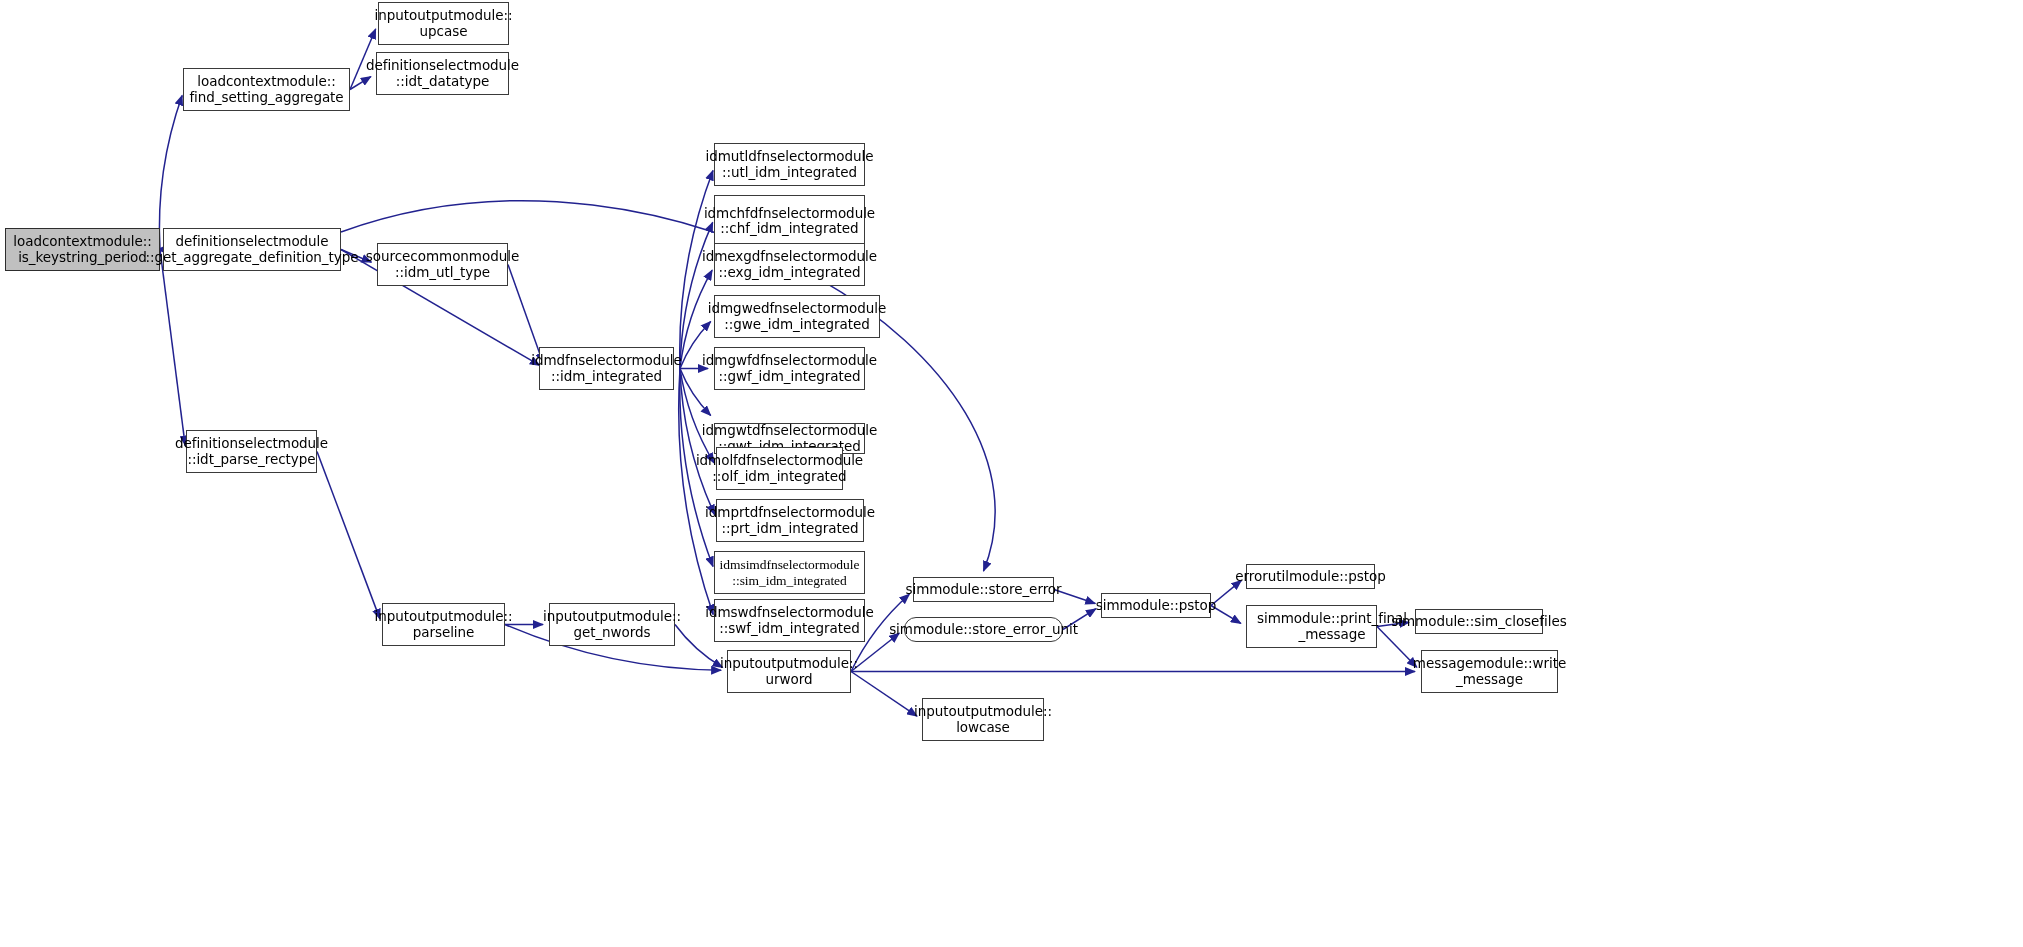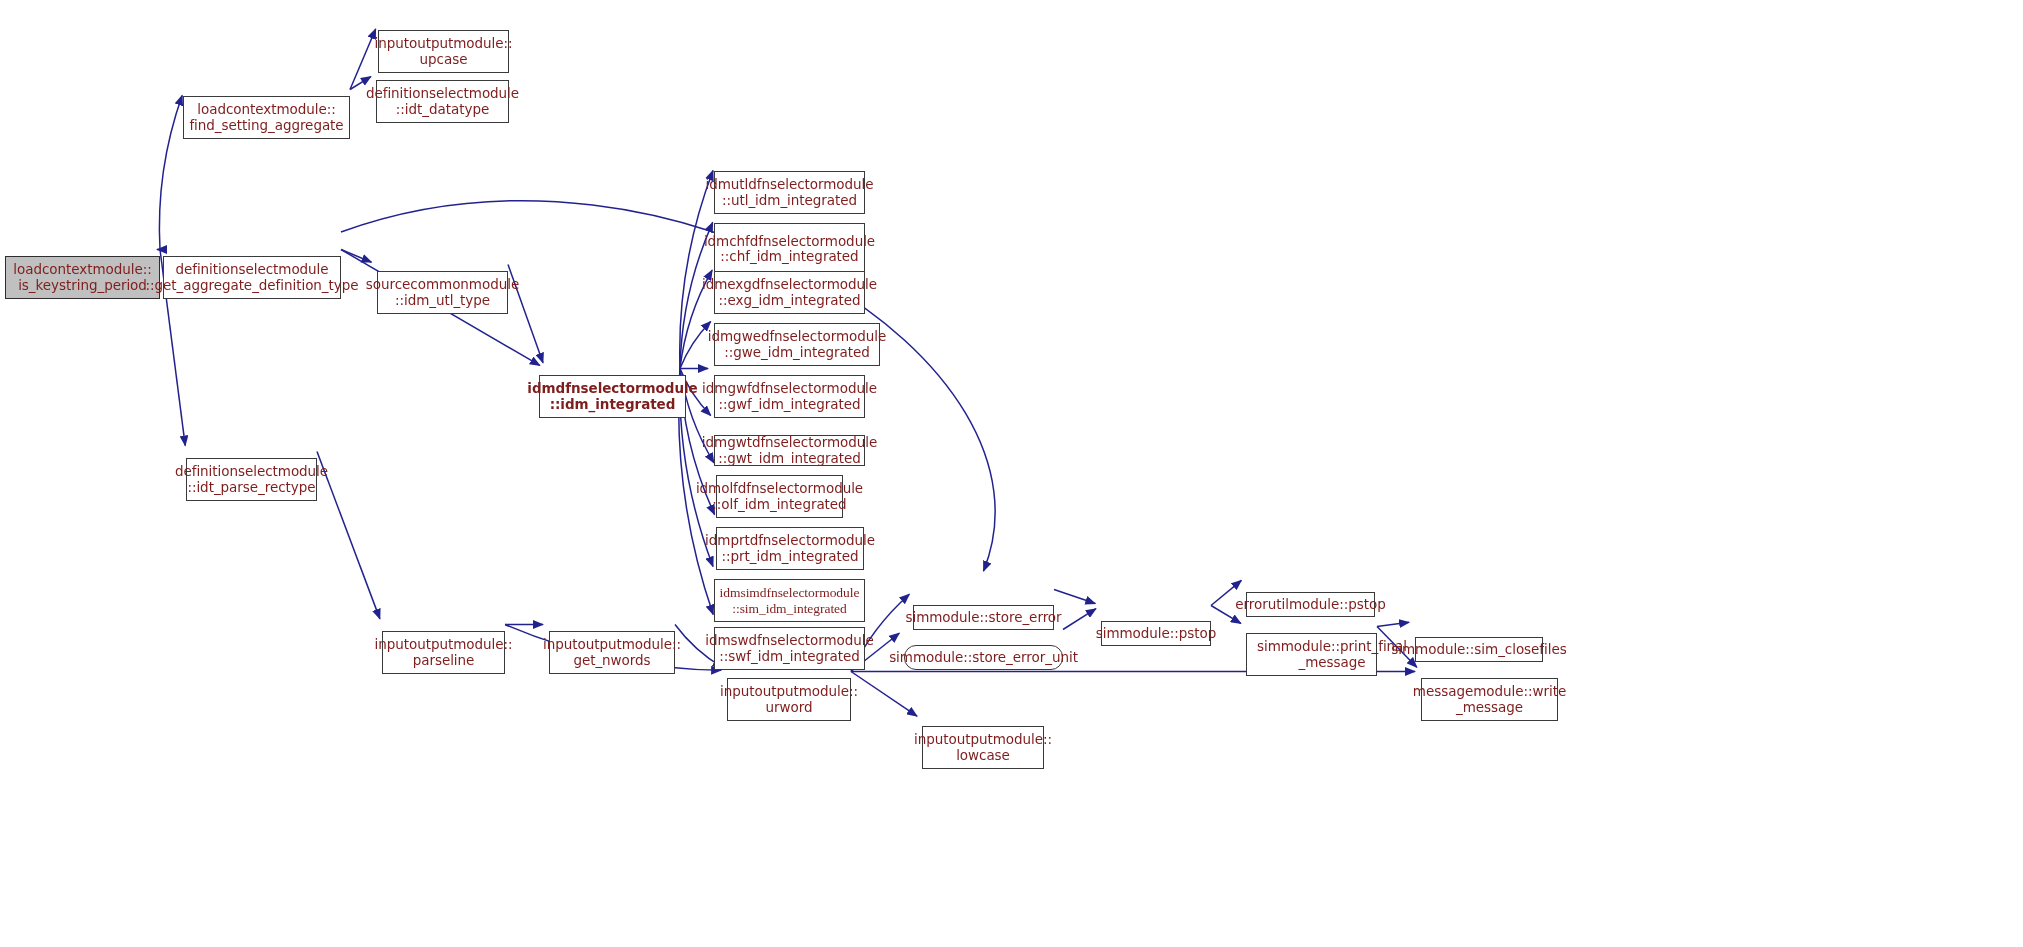--- a/index.html
+++ b/index.html
@@ -19,32 +19,31 @@
     position: absolute;
     left: 0; top: 0;
     width: 2023px;
     height: 947px;
     pointer-events: none;
   }
   .node {
     position: absolute;
     border: 1px solid #3a3a3a;
     background: #ffffff;
-    color: #7f1d1d;
+    color: #000000;
     display: flex;
     align-items: center;
     justify-content: center;
     text-align: center;
     font-size: 13.5px;
     line-height: 15.5px;
     letter-spacing: -0.05px;
     white-space: pre-line;
     z-index: 5;
     padding: 0 3px;
-    margin-top: 28px;
   }
   .node.root {
     background: #c0c0c0;
     border-color: #2d2d2d;
   }
 </style>
 </head>
 <body>
 
 <div id="canvas">
@@ -97,33 +96,33 @@
     <div class="node" style="left: 378px; top: 2px; width: 131px; height: 43px;">inputoutputmodule::
 upcase</div>
     <div class="node" style="left: 376px; top: 52px; width: 133px; height: 43px;">definitionselectmodule
 ::idt_datatype</div>
     <div class="node" style="left: 163px; top: 228px; width: 178px; height: 43px;">definitionselectmodule
 ::get_aggregate_definition_type</div>
     <div class="node" style="left: 377px; top: 243px; width: 131px; height: 43px;">sourcecommonmodule
 ::idm_utl_type</div>
     <div class="node" style="left: 186px; top: 430px; width: 131px; height: 43px;">definitionselectmodule
 ::idt_parse_rectype</div>
-    <div class="node" style="left: 539px; top: 347px; width: 147px; height: 43px; font-weight: bold;">idmdfnselectormodule
+    <div class="node" style="left: 539px; top: 347px; width: 135px; height: 43px;">idmdfnselectormodule
 ::idm_integrated</div>
     <div class="node" style="left: 714px; top: 143px; width: 151px; height: 43px;">idmutldfnselectormodule
 ::utl_idm_integrated</div>
     <div class="node" style="left: 714px; top: 195px; width: 151px; height: 52px;">idmchfdfnselectormodule
 ::chf_idm_integrated</div>
     <div class="node" style="left: 714px; top: 243px; width: 151px; height: 43px;">idmexgdfnselectormodule
 ::exg_idm_integrated</div>
     <div class="node" style="left: 714px; top: 295px; width: 166px; height: 43px;">idmgwedfnselectormodule
 ::gwe_idm_integrated</div>
     <div class="node" style="left: 714px; top: 347px; width: 151px; height: 43px;">idmgwfdfnselectormodule
 ::gwf_idm_integrated</div>
-    <div class="node" style="left: 714px; top: 407px; width: 151px; height: 31px;">idmgwtdfnselectormodule
+    <div class="node" style="left: 714px; top: 423px; width: 151px; height: 31px;">idmgwtdfnselectormodule
 ::gwt_idm_integrated</div>
     <div class="node" style="left: 716px; top: 447px; width: 127px; height: 43px;">idmolfdfnselectormodule
 ::olf_idm_integrated</div>
     <div class="node" style="left: 716px; top: 499px; width: 148px; height: 43px;">idmprtdfnselectormodule
 ::prt_idm_integrated</div>
     <div class="node" style="left: 714px; top: 551px; width: 151px; height: 43px; font-family: Liberation Serif, serif;">idmsimdfnselectormodule
 ::sim_idm_integrated</div>
     <div class="node" style="left: 714px; top: 599px; width: 151px; height: 43px;">idmswdfnselectormodule
 ::swf_idm_integrated</div>
     <div class="node" style="left: 382px; top: 603px; width: 123px; height: 43px;">inputoutputmodule::

